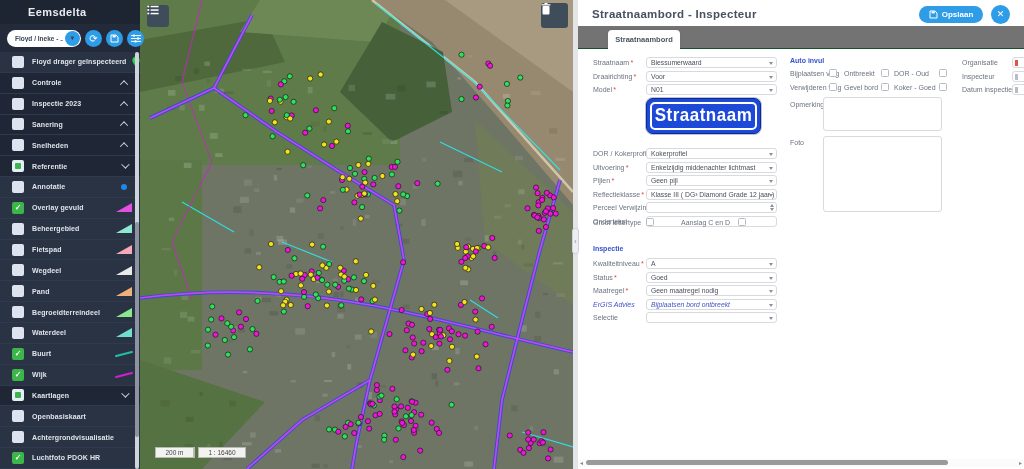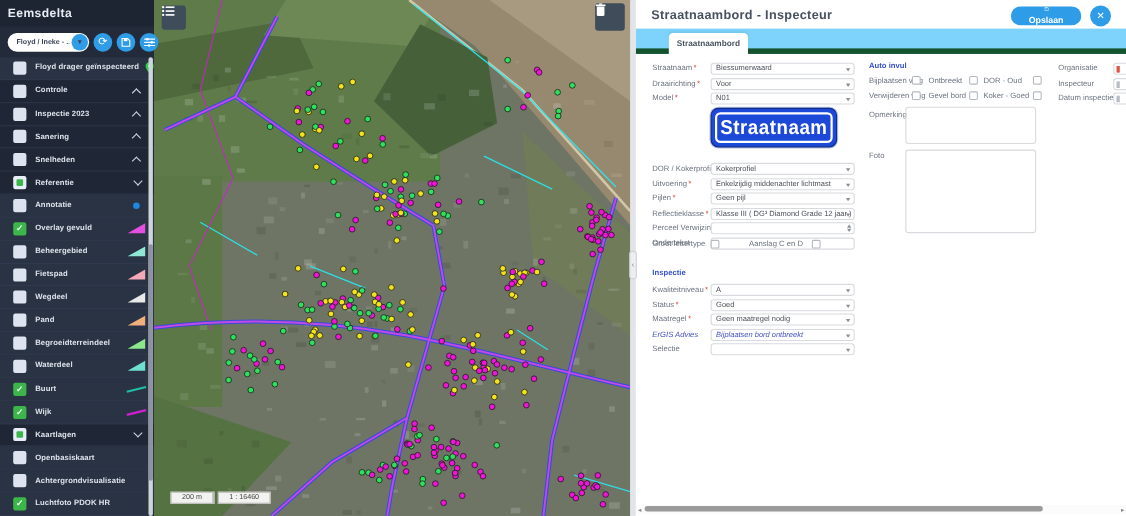--- a/index.html
+++ b/index.html
@@ -2,21 +2,21 @@
 <html><head>
 <meta charset="utf-8">
 <style>
   * { margin:0; padding:0; box-sizing:border-box; }
   html,body { width:1024px; height:469px; overflow:hidden; }
   body { font-family:"Liberation Sans", sans-serif; }
   #app { position:relative; width:1024px; height:469px; background:#fff; overflow:hidden; }
 
   
   #sidebar { position:absolute; left:0; top:0; width:140px; height:469px; background:#232b3b; z-index:5; }
-  .sb-header { height:24px; background:#1d2533; display:flex; align-items:center; padding-left:7px; }
+  .sb-header { height:24px; background:#1d2533; display:flex; align-items:center; padding-left:28px; }
   .sb-title { color:#e8ecf3; font-size:11px; font-weight:bold; letter-spacing:.4px; }
   .sb-controls { height:28px; display:flex; align-items:center; padding:0 0 0 7px; gap:4px; }
   .profile-pill { position:relative; width:74px; height:17px; background:#fff; border-radius:9px; display:flex; align-items:center; padding:0 18px 0 8px; }
   .profile-pill span { font-size:6.5px; color:#3a4656; font-weight:bold; white-space:nowrap; overflow:hidden; }
   .pill-chev { position:absolute; right:1px; top:1px; width:15px; height:15px; border-radius:50%; background:#2f9ce8; color:#fff; font-size:8px; display:flex; align-items:center; justify-content:center; }
   .cir-btn { width:17px; height:17px; border-radius:50%; background:#2f9ce8; color:#fff; display:flex; align-items:center; justify-content:center; font-size:10px; flex:0 0 auto; }
   #sb-items { position:absolute; left:0; top:52px; width:140px; height:417px; display:flex; flex-direction:column; overflow:hidden; }
   .srow { flex:1 1 0; display:flex; align-items:center; padding:0 6px 0 12px; border-bottom:1px solid #303a4d; background:#2a3344; }
   .srow.sect { background:#1f2736; }
   .scb { width:12px; height:12px; border-radius:2px; background:#dde4f0; flex:0 0 auto; margin-right:8px; display:flex; align-items:center; justify-content:center; }
@@ -45,23 +45,23 @@
   #ratiobox { left:58px; bottom:11px; width:48px; height:11px; }
 
   
   #divider { position:absolute; left:573px; top:0; width:5px; height:469px; background:#e2e4e8; z-index:6; }
   #divider-handle { position:absolute; left:-1px; top:228px; width:7px; height:26px; background:#eceef1; border:1px solid #cfd2d8; border-radius:3px; color:#8a8f98; font-size:7px; display:flex; align-items:center; justify-content:center; }
 
   
   #panel { position:absolute; left:578px; top:0; width:446px; height:469px; background:#fff; z-index:5; }
   #panel-header { position:absolute; left:0; top:0; width:446px; height:28px; background:#fff; display:flex; align-items:center; }
   #panel-title { margin-left:14px; font-size:11.5px; font-weight:bold; color:#47515f; letter-spacing:.3px; flex:1; }
-  #btn-opslaan { width:64px; height:17px; border-radius:9px; background:#2f9ce8; color:#fff; font-size:8px; font-weight:bold; display:flex; align-items:center; justify-content:center; gap:4px; margin-right:8px;flex-direction:column; }
+  #btn-opslaan { width:64px; height:17px; border-radius:9px; background:#2f9ce8; color:#fff; font-size:8px; font-weight:bold; display:flex; align-items:center; justify-content:center; gap:4px; margin-right:8px; }
   #btn-close { width:19px; height:19px; border-radius:50%; background:#2f9ce8; color:#fff; font-size:9px; display:flex; align-items:center; justify-content:center; margin-right:14px; }
-  #tabbar { position:absolute; left:0; top:26px; width:446px; height:23px; background:#7dd3fc; border-bottom:5px solid #14532d; }
+  #tabbar { position:absolute; left:0; top:26px; width:446px; height:23px; background:#737373; border-bottom:1px solid #14532d; }
   #tab-active { position:absolute; left:30px; top:4px; width:72px; height:19px; background:#fff; border-radius:4px 4px 0 0; font-size:7.5px; color:#4a5560; font-weight:bold; display:flex; align-items:center; justify-content:center; box-shadow:0 -1px 2px rgba(0,0,0,.06); }
 
   .flabel { position:relative; font-size:7px; color:#6b7380; white-space:nowrap; }
   .req { color:#e04038; margin-left:1px; }
   .ffield { position:relative; height:11px; border:1px solid #d8dade; border-radius:3px; background:#fff; font-size:6.8px; color:#4a4f58; display:flex; align-items:center; padding:0 9px 0 4px; white-space:nowrap; overflow:hidden; }
   .ffield.blue { color:#4353c5; font-style:italic; }
   .sel-arrow { position:absolute; right:3px; top:4px; width:0; height:0; border-left:2.6px solid transparent; border-right:2.6px solid transparent; border-top:3.2px solid #8a8f98; }
   .spin { position:absolute; right:2px; top:1px; display:flex; flex-direction:column; gap:1px; }
   .spin b { width:0; height:0; border-left:2.4px solid transparent; border-right:2.4px solid transparent; }
   .spin .u { border-bottom:3px solid #8a8f98; }

